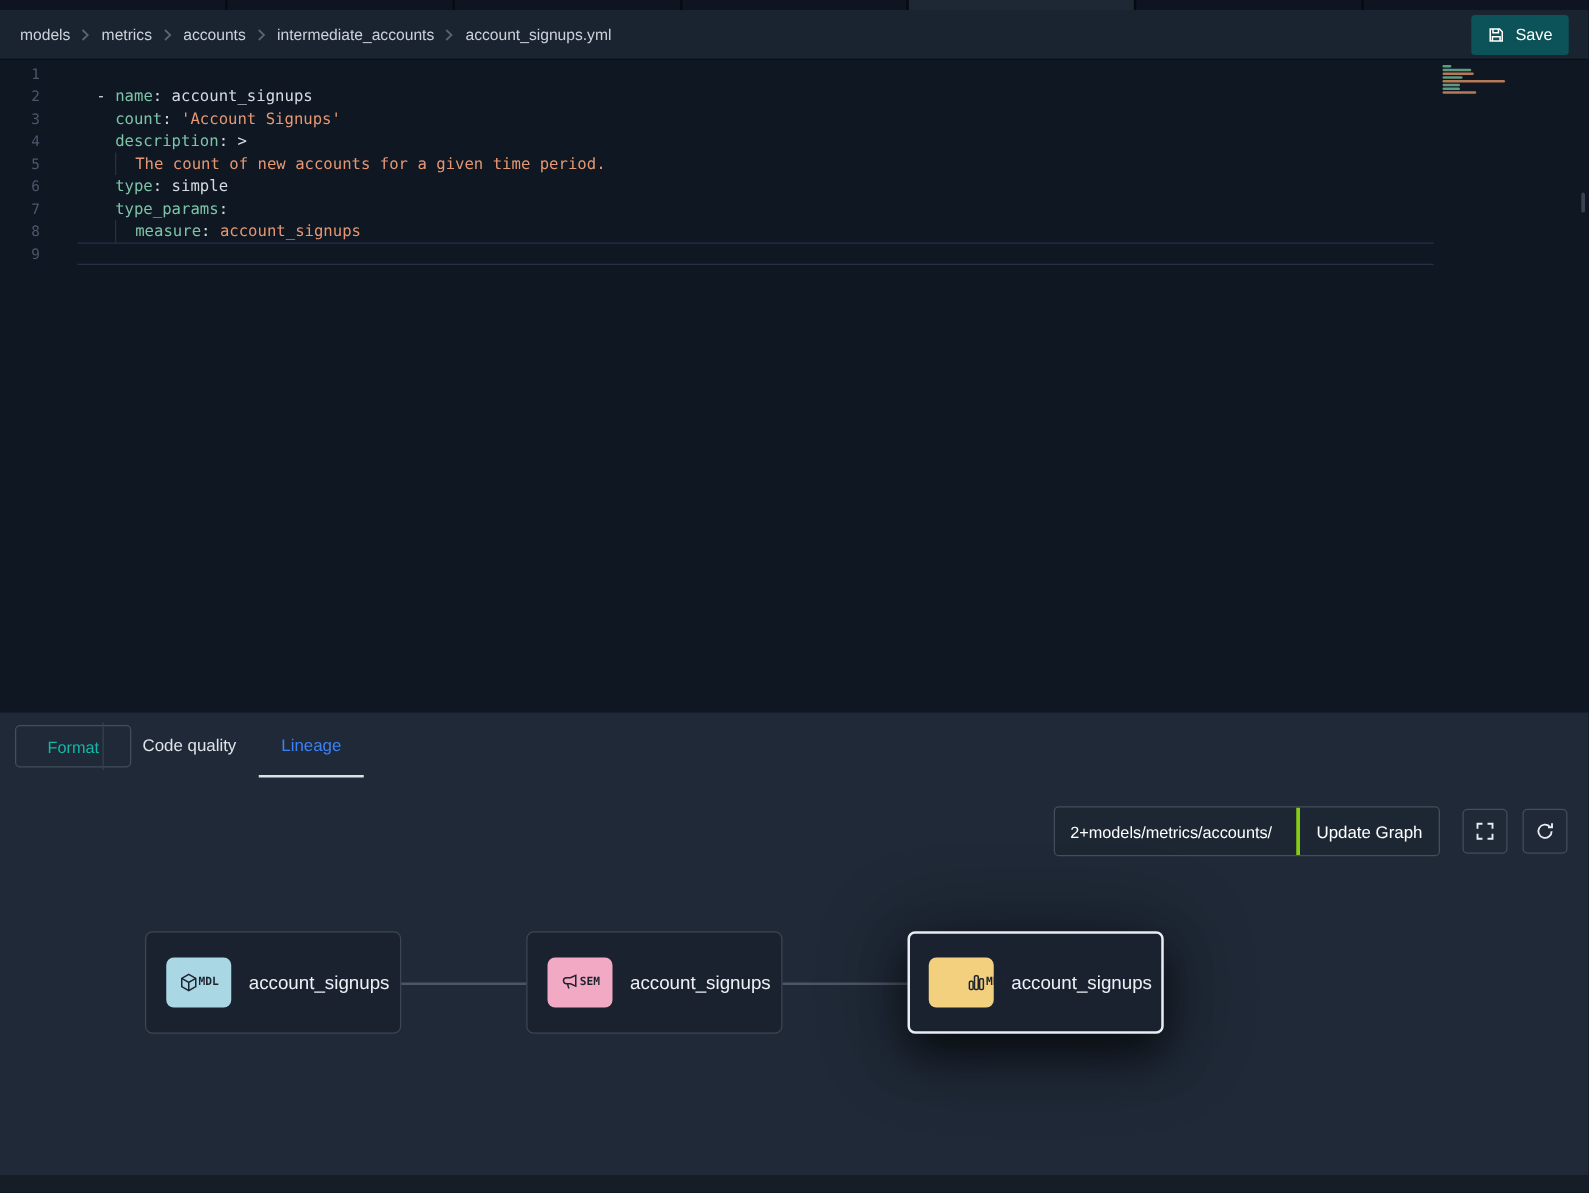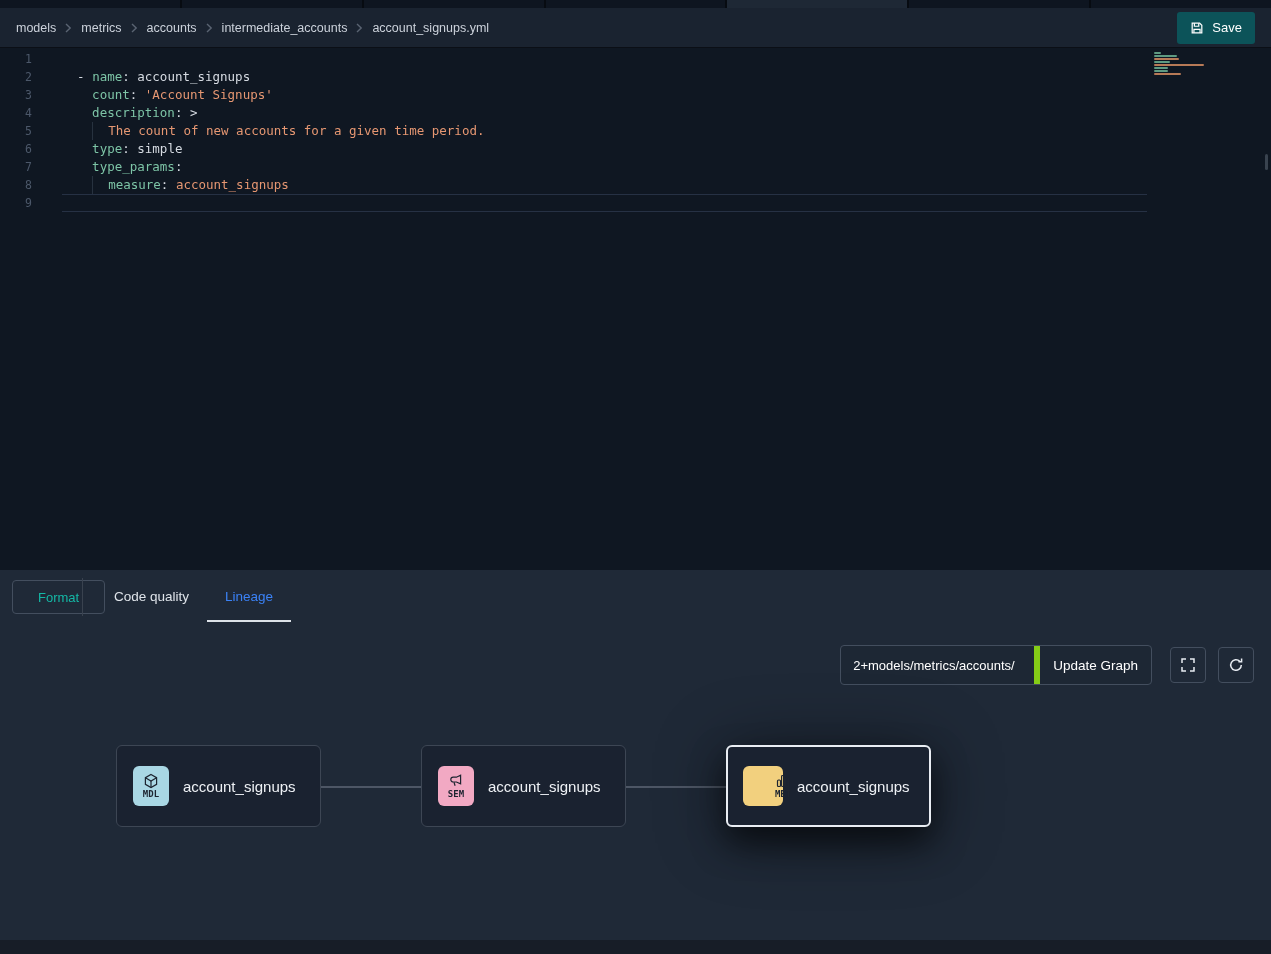--- a/index.html
+++ b/index.html
@@ -48,35 +48,35 @@
   .ptabs{position:absolute;top:0;left:96px;display:flex;height:52px}
   .ptab{display:flex;align-items:center;padding:0 18px;font-size:13.5px;color:#dfe4ea;cursor:pointer;position:relative}
   .ptab.active{color:#3b82f6}
   .ptab.active::after{content:"";position:absolute;left:0;right:0;bottom:0;height:2px;background:#dde2e8}
 
   
   .lin-toolbar{position:absolute;top:75px;right:119px;display:flex;height:40px;
     border:1px solid #434e5e;border-radius:4px;overflow:hidden;background:#1d2734}
   .lin-input{width:193px;background:transparent;border:none;color:#fff;font-size:13px;
     padding:0 12px;outline:none;font-family:"Liberation Sans",sans-serif}
-  .update-btn{border:none;border-left:6px solid #84cc16;background:transparent;color:#fff;
+  .update-btn{border:none;border-left:3px solid #84cc16;background:transparent;color:#fff;
     font-size:13.5px;padding:0 13px;cursor:pointer;font-family:"Liberation Sans",sans-serif}
   .icon-btn{position:absolute;top:77px;width:36px;height:36px;border:1px solid #434e5e;border-radius:4px;
     background:transparent;display:flex;align-items:center;justify-content:center;cursor:pointer}
   .fs-btn{right:65px}
   .rf-btn{right:17px}
 
   
   .canvas{position:absolute;inset:0}
   .edge{position:absolute;height:2px;background:#4d5665}
   .node{position:absolute;width:205px;height:82px;background:#1a2230;border:1px solid #3d4654;
     border-radius:6px;display:flex;align-items:center;padding:0 16px;gap:14px;cursor:pointer}
   .node.selected{border:2px solid #e9edf3;padding:0 15px;
     box-shadow:0 16px 32px rgba(0,0,0,.55), 0 6px 70px rgba(0,0,0,.45)}
-  .tile{width:36px;height:40px;border-radius:6px;display:flex;flex-direction:column;align-items:center;
+  .tile{width:52px;height:40px;border-radius:6px;display:flex;flex-direction:row;align-items:center;
     justify-content:center;flex:none}
   .tlabel{font-size:9px;font-weight:bold;line-height:1;margin-top:1px;color:#1d2430;
     font-family:"DejaVu Sans Mono",monospace}
   .nname{font-size:15px;color:#eef1f5;white-space:nowrap}
 
   .footer{position:absolute;left:0;right:0;bottom:0;height:14px;background:#171d27}
 </style>
 </head>
 <body>
 

